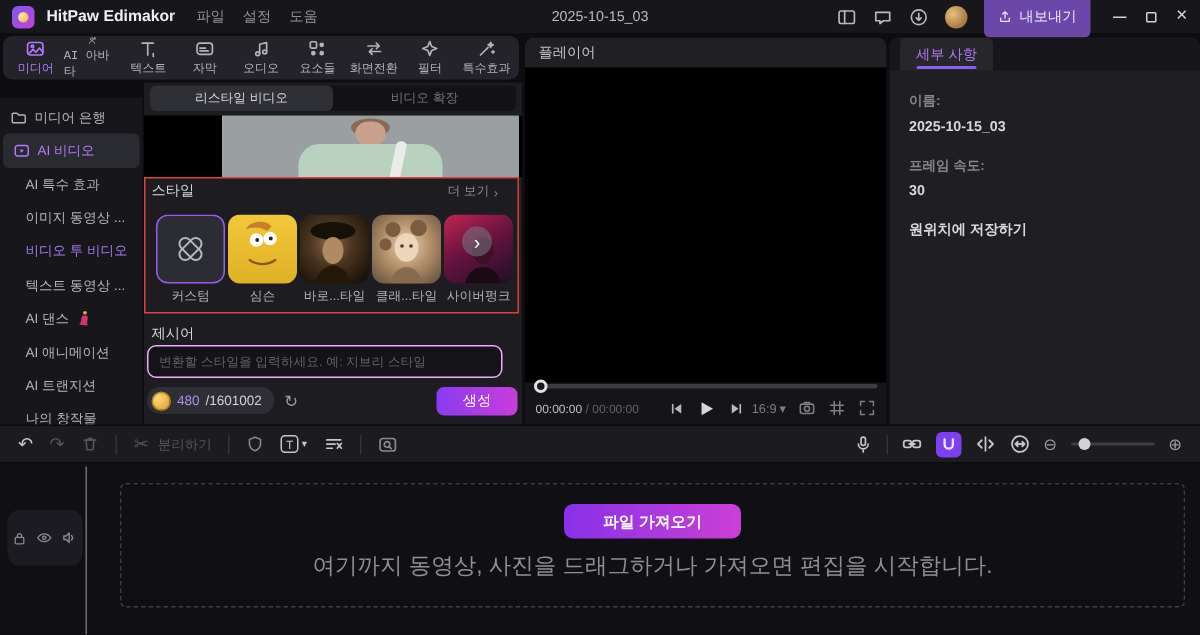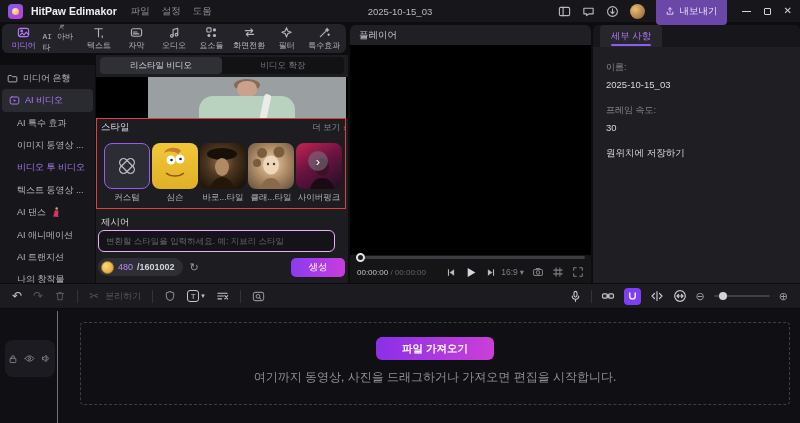--- a/index.html
+++ b/index.html
@@ -55,21 +55,21 @@
   .p-hair { position:absolute; left:50%; top:2px; transform:translateX(-50%); width:26px; height:12px;
     border-radius:50%; background:#8a6a55; }
   .p-head { position:absolute; left:50%; top:4px; transform:translateX(-50%); width:20px; height:16px;
     border-radius:45%; background:#cda violet; background:#cba violet; background:#c9a18c; }
   .p-torso { position:absolute; left:50%; top:19px; transform:translateX(-50%); width:96px; height:24px;
     border-radius:14px 14px 0 0; background:#b9d2c0; }
   .p-strap { position:absolute; left:50%; top:17px; width:7px; height:26px; background:#ebebe8;
     transform:translateX(15px) rotate(12deg); border-radius:3px; }
   .redbox { position:absolute; left:0px; top:63px; width:250px; height:91px; border:1.5px solid #dd4040;
     pointer-events:none; z-index:5; }
-  .stylerow { position:absolute; left:5px; right:2px; top:66px; height:13px; display:flex;
+  .stylerow { position:absolute; left:5px; right:16px; top:66px; height:13px; display:flex;
     align-items:center; justify-content:space-between; }
   .styletitle { font-size:9.5px; color:#d4d4da; }
   .morebtn { font-size:8.5px; color:#8d8d94; display:flex; align-items:center; gap:3px; cursor:pointer; }
   .cards { position:absolute; left:8px; top:88px; display:flex; gap:2px; width:242px; overflow:hidden; }
   .card { width:46px; flex:0 0 46px; cursor:pointer; }
   .thumb { width:46px; height:46px; border-radius:8px; position:relative; overflow:hidden; }
   .t-custom { background:#2c2c34; border:1.5px solid #9a5cf0; display:flex; align-items:center; justify-content:center; color:#b9b9c2; }
   .t-simpson { background:linear-gradient(180deg,#f2c83a,#e0b026); }
   .t-baroque { background:radial-gradient(circle at 45% 42%,#8a6a45 0%,#4a3420 40%,#1d1308 85%); }
   .t-classic { background:radial-gradient(circle at 50% 45%,#e9d0b4 0%,#b5916a 45%,#6e5843 90%); }
@@ -82,21 +82,21 @@
   .promptlabel { position:absolute; left:5px; top:161px; font-size:9.5px; color:#d4d4da; }
   .promptinput { position:absolute; left:2px; top:175px; width:237px; height:22px; background:#141418;
     border:1px solid #f0abfc; border-radius:6px; color:#c9c9cf; font-size:8.5px; padding:0 7px;
     font-family:"Liberation Sans",sans-serif; }
   .promptinput::placeholder { color:#62626a; }
   .botrow { position:absolute; left:2px; right:3px; top:202px; height:20px; display:flex; align-items:center; }
   .pill { display:flex; align-items:center; gap:4px; background:#2e2e35; border-radius:10px; height:18px; padding:0 8px 0 3px; }
   .coin { width:13px; height:13px; border-radius:50%; border:1px solid #b57f1f;
     background:radial-gradient(circle at 35% 35%,#ffd97a,#d99a2b); }
   .cr-used { font-size:9px; color:#b48cf2; }
-  .cr-total { font-size:9px; color:#d2d2d7;font-weight:bold; }
+  .cr-total { font-size:9px; color:#d2d2d7; }
   .refresh { margin-left:7px; color:#9a9aa2; font-size:11px; cursor:pointer; }
   .genbtn { margin-left:auto; width:54px; height:19px; border-radius:5px;
     background:linear-gradient(90deg,#8a3bf0,#c93ddb); color:#fff; font-size:9.5px;
     display:flex; align-items:center; justify-content:center; cursor:pointer; }
 
   
   .player { position:absolute; left:350px; top:3px; width:241px; height:258px; background:#151518;
     border-radius:6px 6px 0 0; overflow:hidden; }
   .p-head2 { height:20px; background:#1f1f24; display:flex; align-items:center; padding:0 9px;
     font-size:9.5px; color:#c6c6cc; }
@@ -115,21 +115,21 @@
 
   
   .details { position:absolute; left:593px; top:3px; width:207px; height:258px; background:#1e1e23;
     border-radius:6px 6px 0 0; overflow:hidden; }
   .d-head { height:22px; background:#17171b; display:flex; }
   .d-tab { margin-left:7px; width:62px; height:22px; background:#26262b; display:flex; align-items:center;
     justify-content:center; font-size:9.5px; color:#b07af5; position:relative; cursor:pointer;
     border-radius:4px 4px 0 0; }
   .d-tab i { position:absolute; left:11px; right:11px; bottom:1px; height:2px; background:#8b5cf6; border-radius:2px; }
   .d-body { padding:14px 13px; }
-  .d-group { margin-bottom:14px; }
+  .d-group { margin-bottom:14px;font-weight:bold; }
   .d-label { font-size:9px; color:#85858c; }
   .d-value { font-size:9.5px; color:#d8d8dd; margin-top:5px; }
 
   
   .tltb { position:absolute; left:0; top:283px; width:800px; height:26px; background:#1b1b20;
     border-top:1px solid #0c0c0e; border-bottom:1px solid #0c0c0e; display:flex; align-items:center; padding:0 12px; }
   .tl-left { display:flex; align-items:center; gap:11px; }
   .tgl { font-size:12px; line-height:1; cursor:pointer; }
   .en { color:#c5c5cc; } .dis { color:#55555c; } .mid { color:#8a8a92; }
   .vdiv { width:1px; height:13px; background:#33333a; }
@@ -147,21 +147,21 @@
   .timeline { position:absolute; left:0; top:309px; width:800px; height:114px; background:#101014; }
   .trackhead { position:absolute; left:5px; top:31px; width:50px; height:37px; background:#1b1b21;
     border-radius:8px; display:flex; align-items:center; justify-content:center; gap:6px; color:#8a8a92; }
   .playhead { position:absolute; left:57px; top:2px; bottom:0; width:1px; background:#70707a; }
   .dropzone { position:absolute; left:80px; right:10px; top:13px; height:83px;
     border:1px dashed #3e3e48; border-radius:4px; display:flex; flex-direction:column;
     align-items:center; justify-content:center; gap:9px; }
   .importbtn { width:118px; height:23px; border-radius:6px; background:linear-gradient(90deg,#8a30e8,#cb3fd6);
     color:#fff; font-size:10.5px; font-weight:bold; display:flex; align-items:center; justify-content:center;
     cursor:pointer; margin-top:-4px; }
-  .drophint { font-size:12px; color:#8f8f96; }
+  .drophint { font-size:15px; color:#8f8f96; }
 </style>
 </head>
 <body>
 
 <div class="app">
 
   <div class="titlebar">
     <div class="logo">
         <i></i>
       </div>

